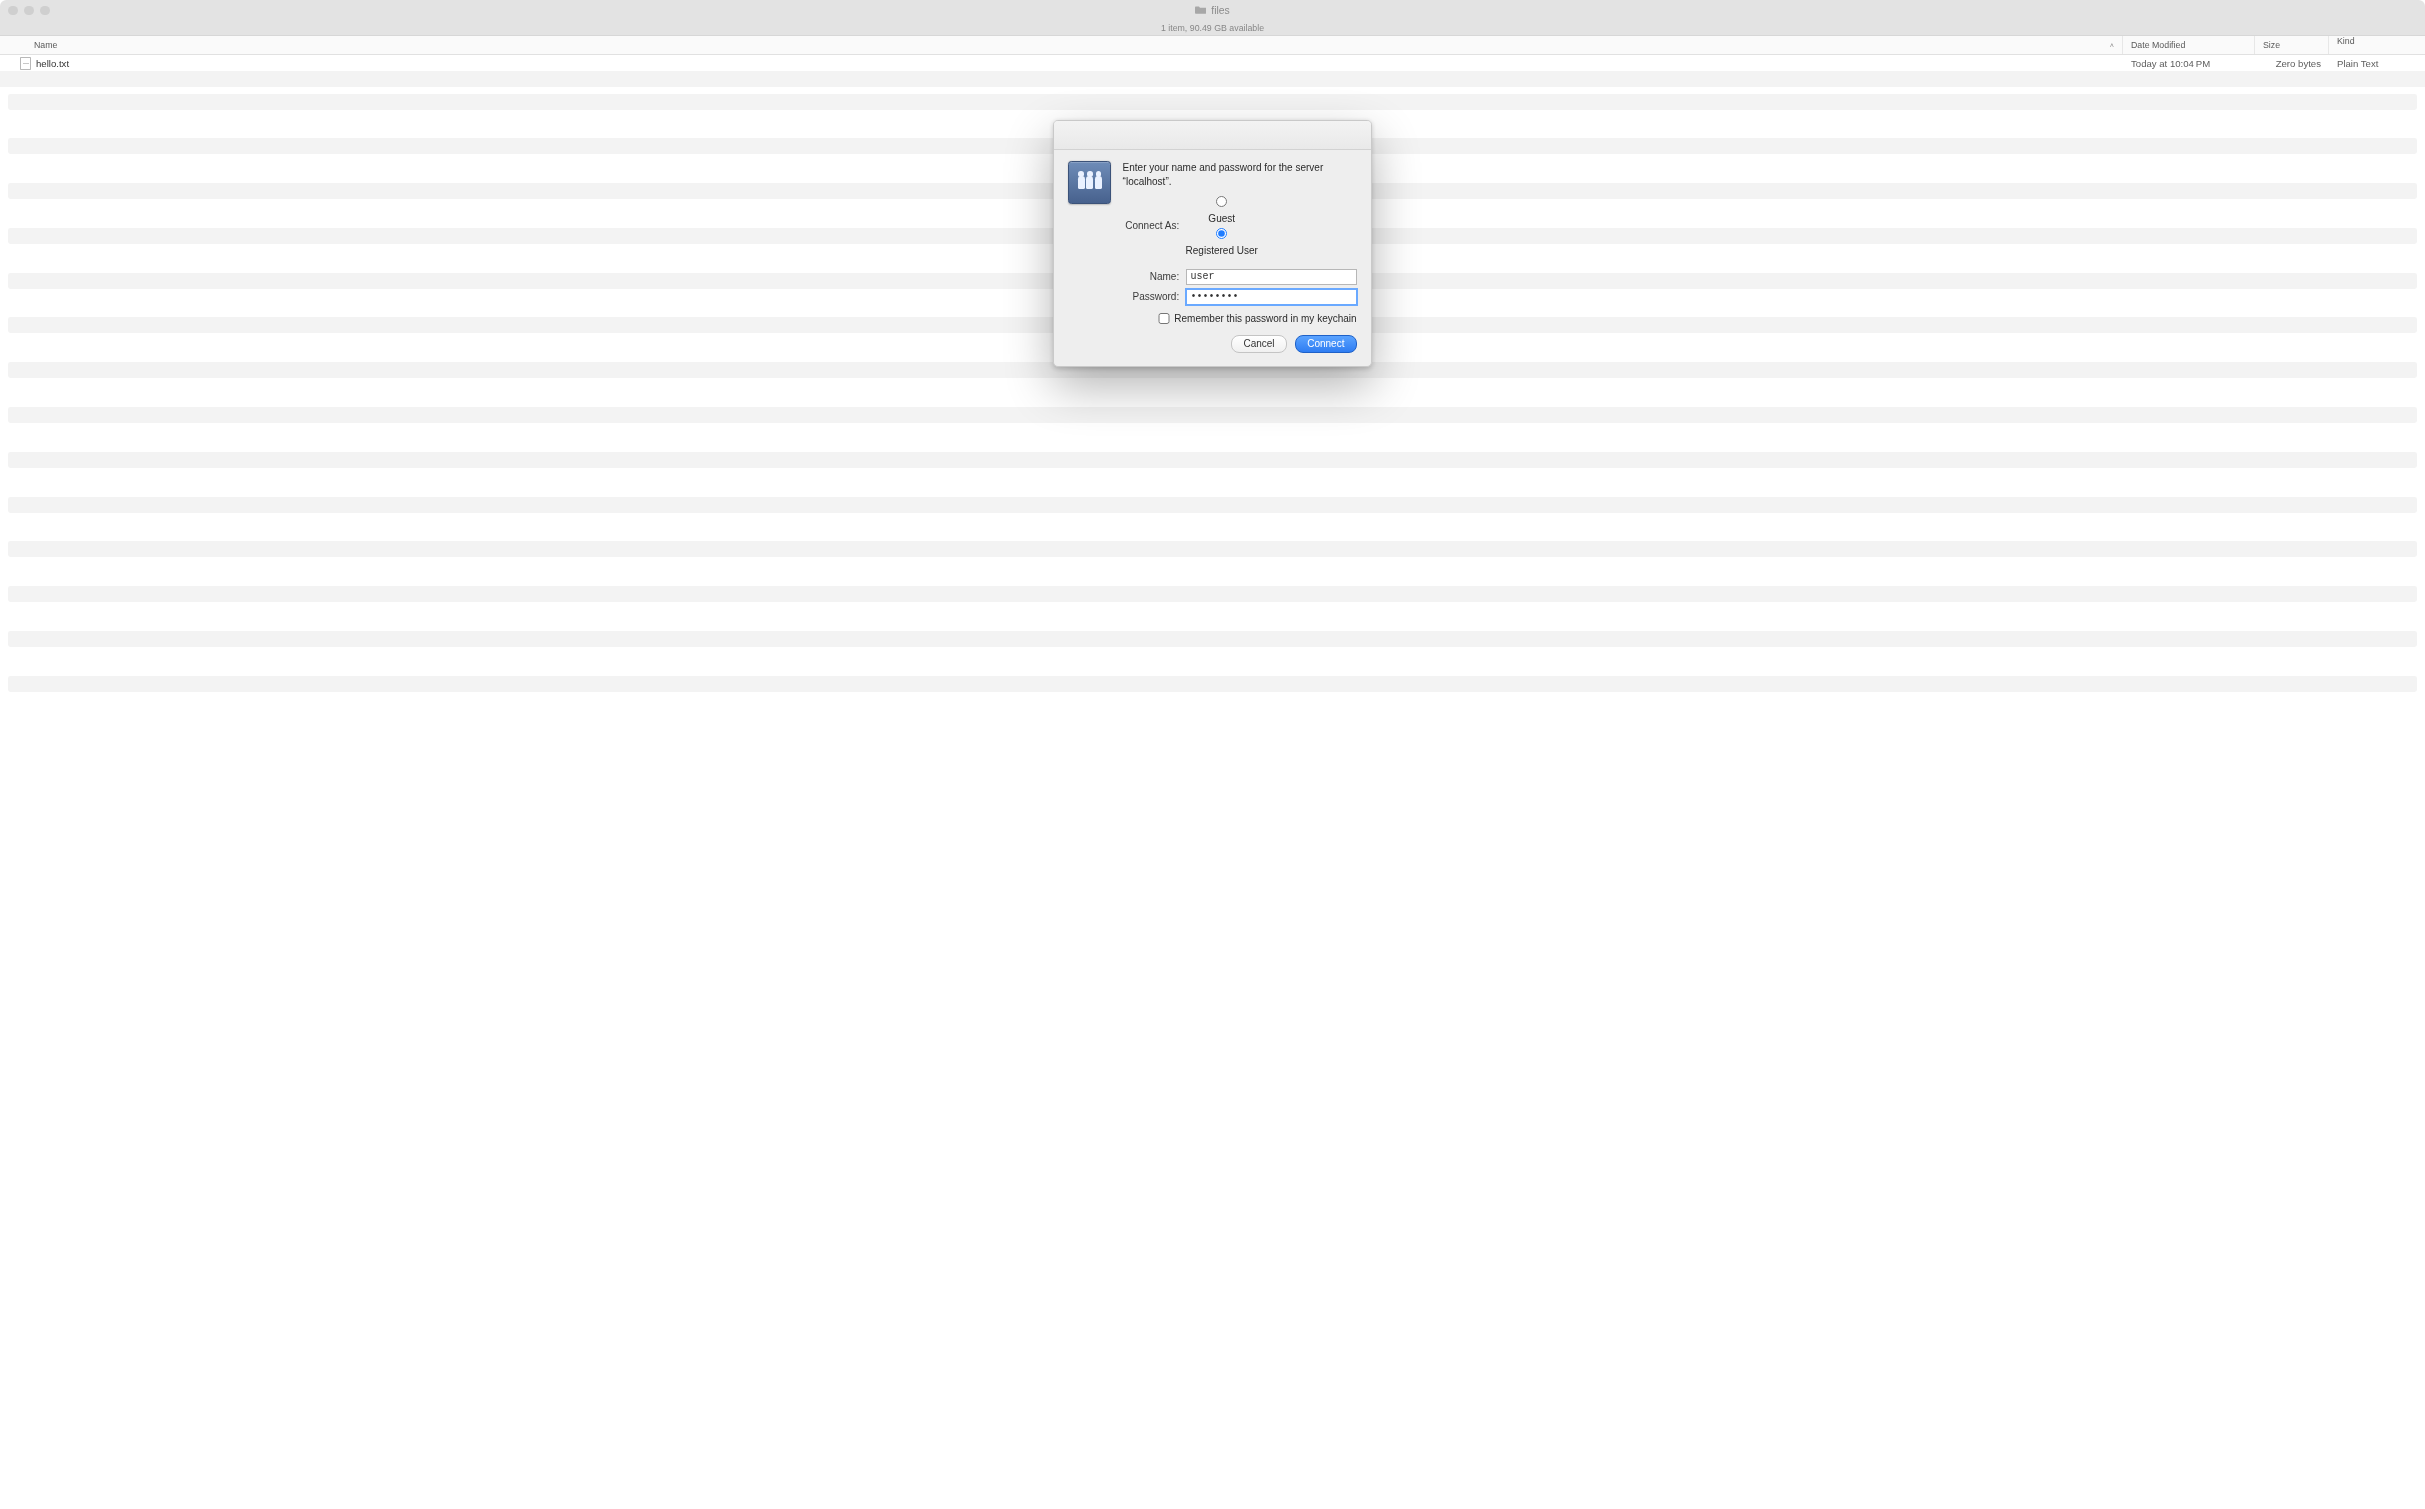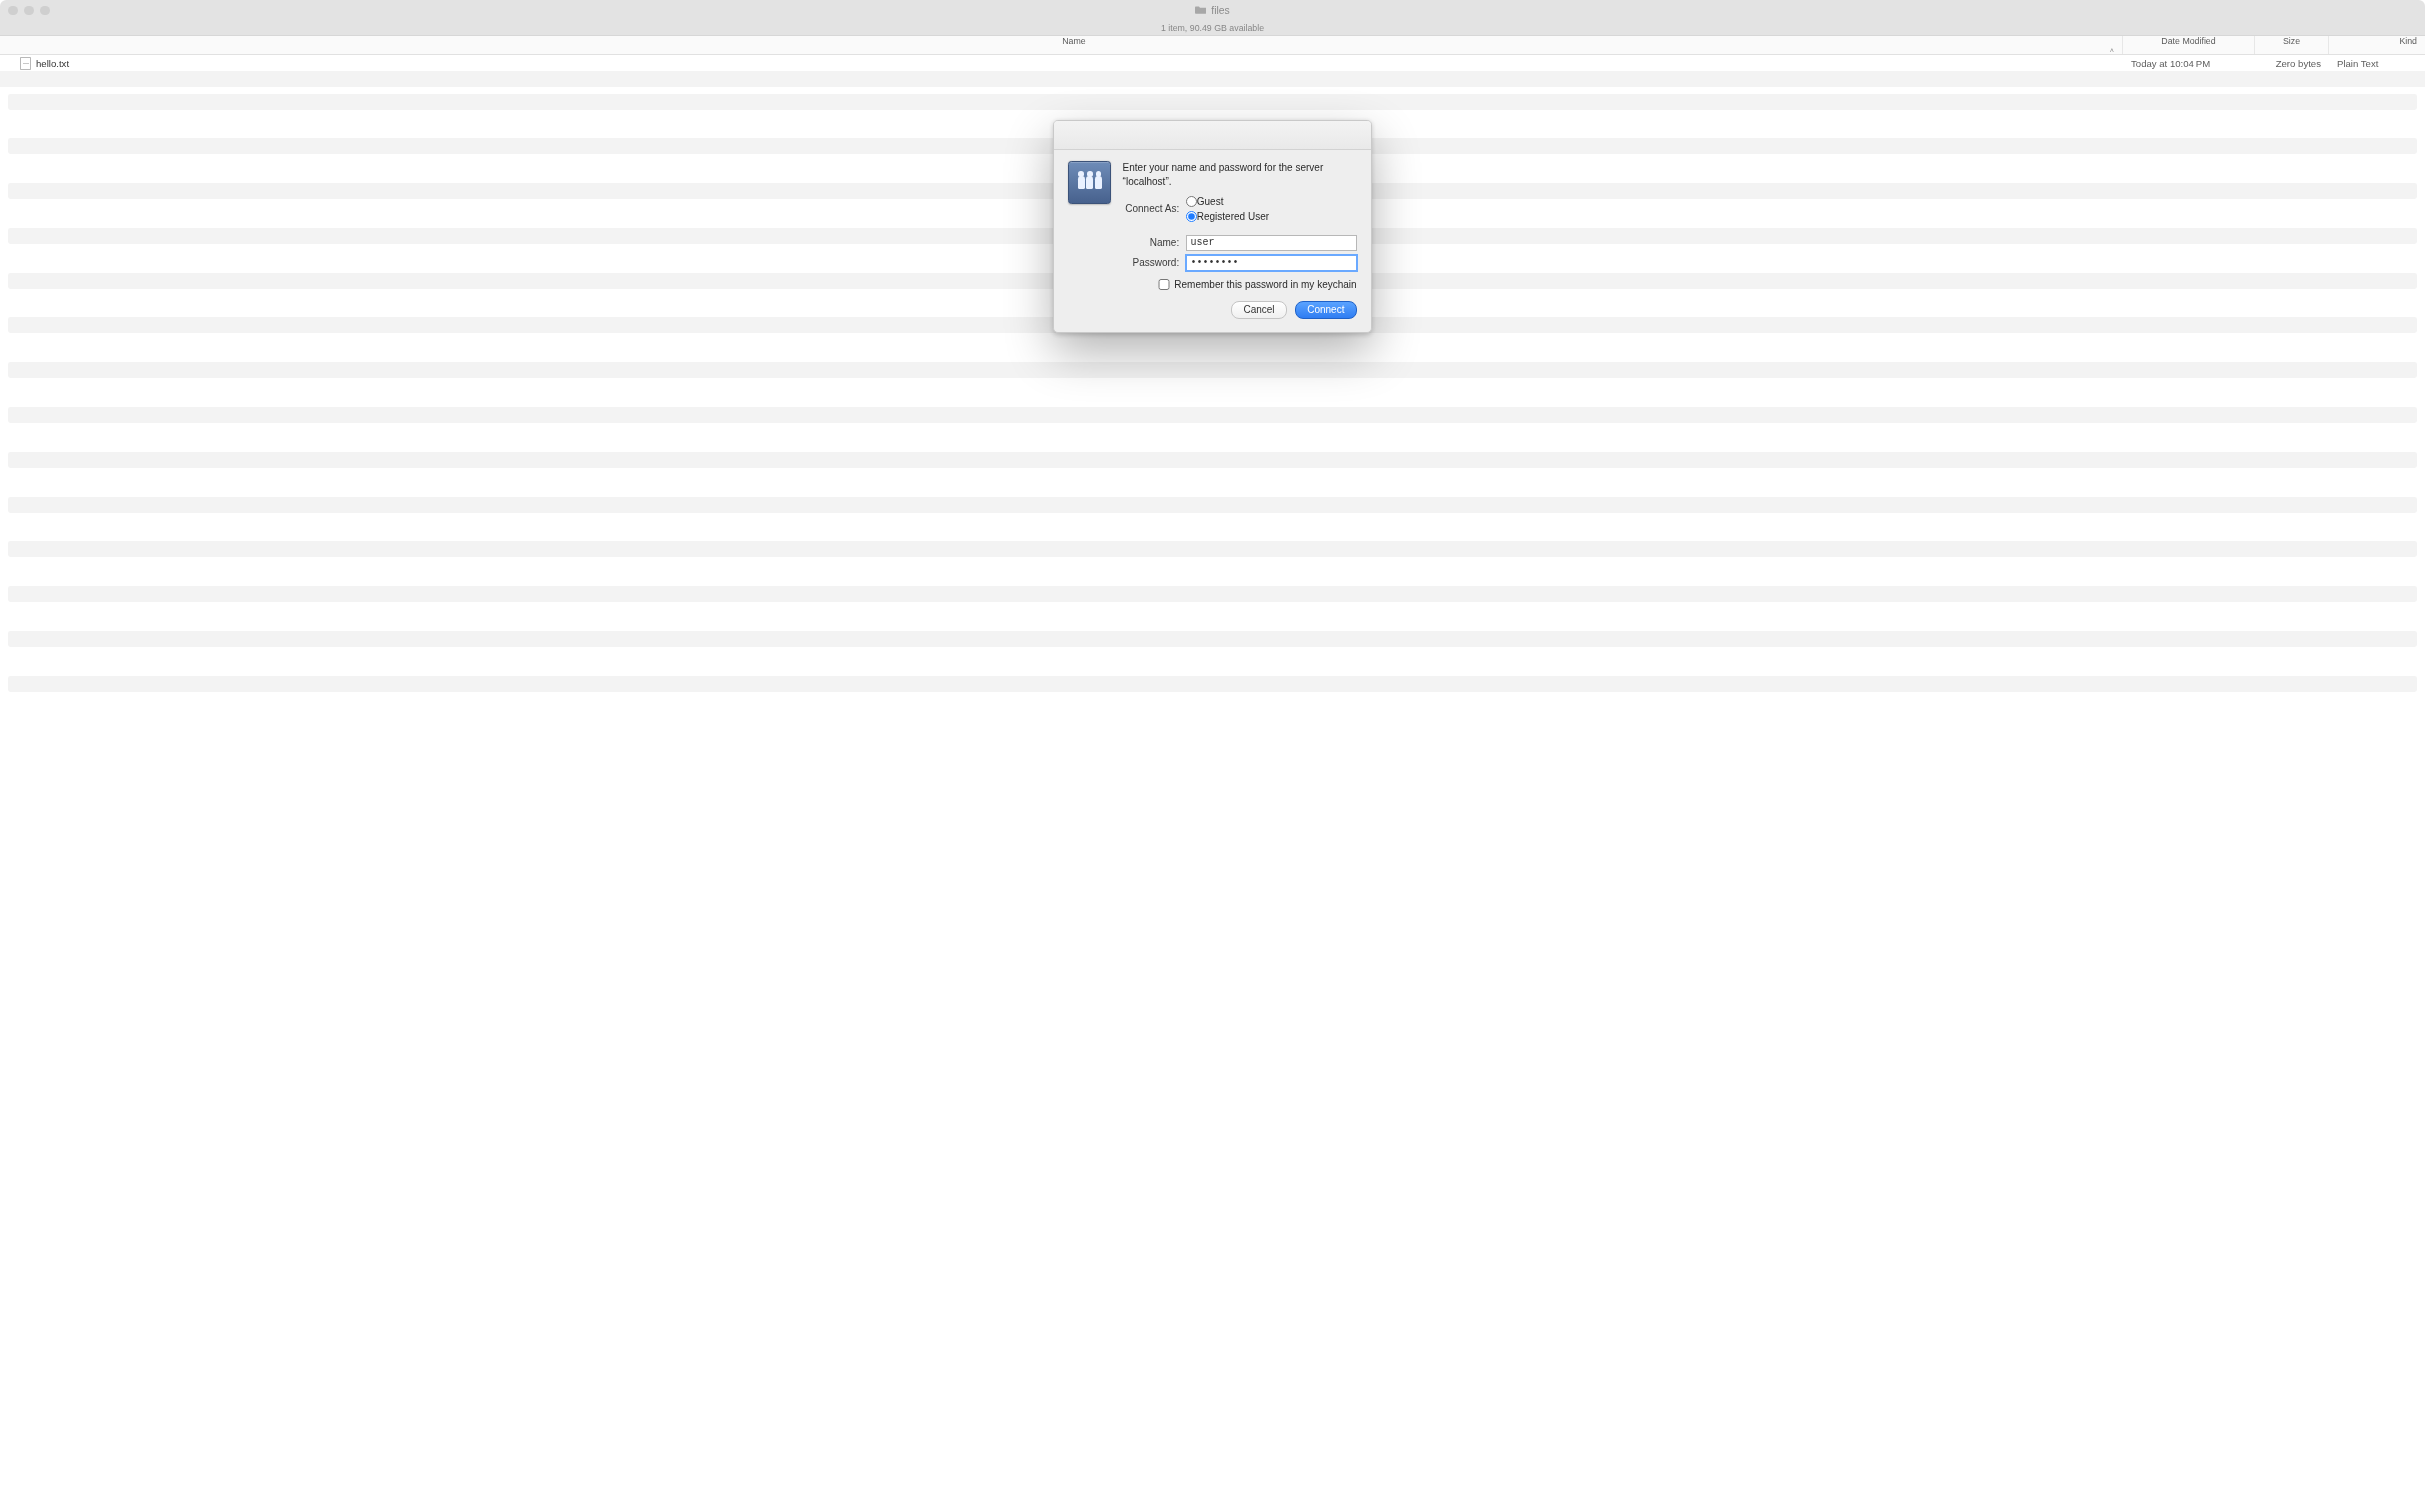--- a/index.html
+++ b/index.html
@@ -37,23 +37,22 @@
   
   .col-header {
     height: 19px;
     background: #fafafa;
     border-bottom: 0.8px solid #e1e1e1;
     display: flex; align-items: stretch;
     font-size: 8.8px; color: #5a5a5a;
   }
   .col-header .cell {
     display: flex; align-items: center;
-    padding: 0 8px;
+    padding: 8px 8px;
     border-right: 0.8px solid #e7e7e7;
-    flex-direction: column;
   }
   .col-header .cell:last-child { border-right: none; align-items: flex-end; }
   .col-name { flex: 1 1 auto; padding-left: 34px !important; }
   .col-date { width: 132px; }
   .col-size { width: 74px; }
   .col-kind { width: 96px; }
   .sort-caret { margin-left: auto; font-size: 7.2px; color:#8a8a8a; }
 
   
   .rows { }
@@ -120,21 +119,21 @@
   }
   .server-icon .ppl span::before{
     content:"";position:absolute;top:-4.8px;left:0.8px;width:5.6px;height:5.6px;border-radius:50%;background:currentColor;
   }
 
   .sheet-fields { flex:1 1 auto; font-size: 10px; color:#2a2a2a; }
   .prompt { margin-bottom: 8px; line-height:1.35; }
   .form-row { display:flex; align-items:center; margin-top:4.8px; }
   .form-row .lbl { width: 63px; text-align: right; padding-right: 6.4px; color:#3a3a3a; }
   .radios { display:flex; flex-direction:column; gap:3.2px; }
-  .radio { display:flex; align-items:center; gap:0; }
+  .radio { display:flex; align-items:center; gap:6px;flex-direction:column; }
   input[type=radio]{ accent-color:#1f7cff; width:11.2px; height:11.2px; }
   input[type=checkbox]{ width:11.2px; height:11.2px; }
 
   .txt {
     flex:1 1 auto; height:16px;
     border:0.8px solid #b7b7b7; background:#fff;
     padding:0 4px; font-size:10px; color:#333;font-family:Liberation Mono, monospace;
   }
   .txt.focus { outline:1.6px solid #6aa9ff; outline-offset:-0.8px; border-color:#6aa9ff; }
 

